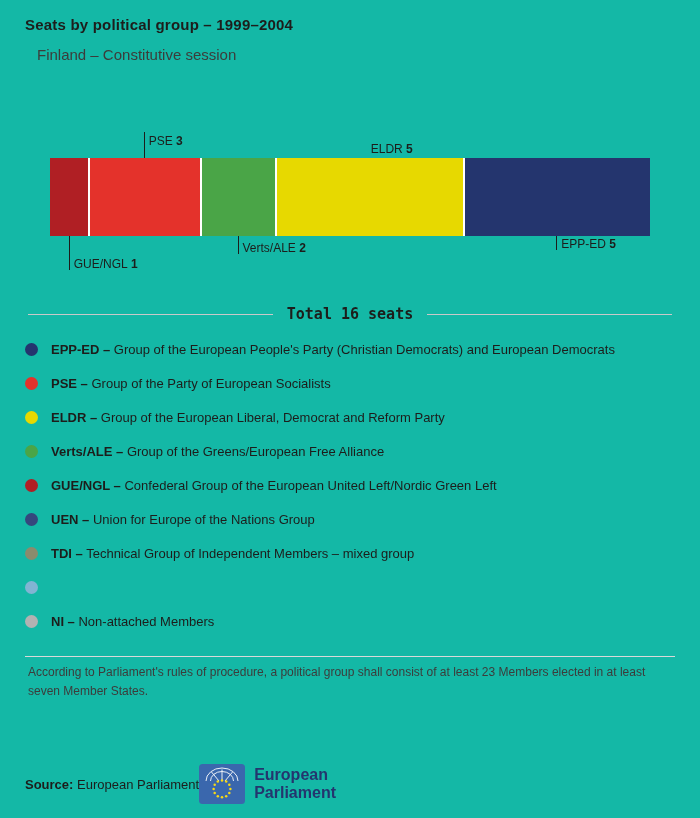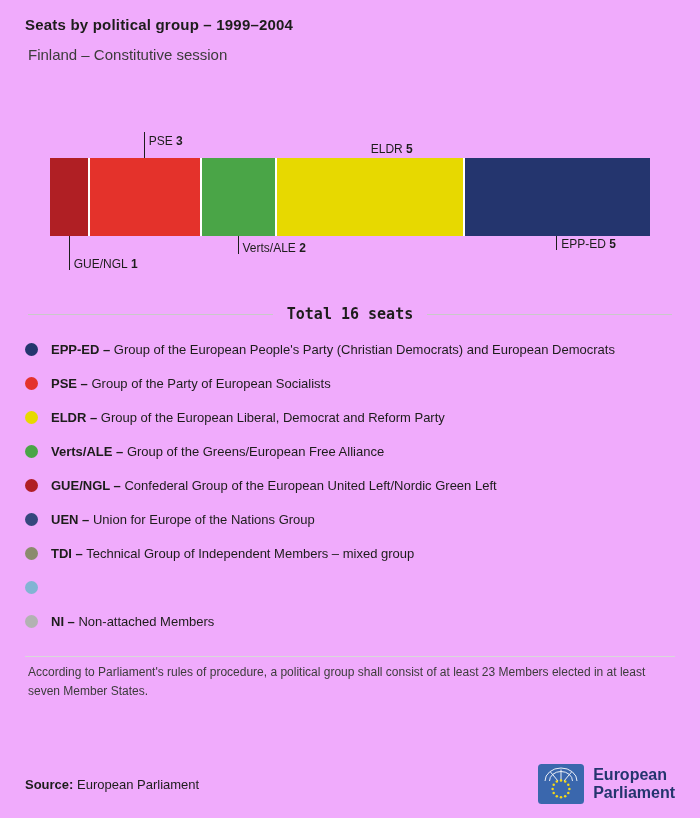--- a/index.html
+++ b/index.html
@@ -5,27 +5,27 @@
   * { box-sizing: border-box; margin: 0; padding: 0; }
   html, body { background: #fff; }
   body {
     font-family: "Liberation Sans", sans-serif;
     color: #1d1d1b;
   }
   .page {
     position: relative;
     width: 700px;
     height: 818px;
-    background: #f0abfc;
+    background: #14b8a6;
     overflow: hidden;
   }
   
   .header { padding: 16px 25px 0 25px; }
   .title { font-size: 15px; font-weight: 700; color: #1d1d1b; letter-spacing: .2px; }
-  .subtitle { margin-top: 13px; margin-left: 3px; font-size: 15px; font-weight: 400; color: #3c3c3b; }
+  .subtitle { margin-top: 13px; margin-left: 12px; font-size: 15px; font-weight: 400; color: #3c3c3b; }
 
   
   .chart-wrap { position: relative; margin: 68px 50px 0 50px; height: 150px; }
   .bar {
     position: absolute; left: 0; right: 0; top: 27px; height: 78px;
     display: flex; overflow: hidden;
   }
   .segment { height: 100%; }
   .segment + .segment { border-left: 2px solid #ffffff; }
   .callout { position: absolute; width: 0; }
@@ -60,21 +60,21 @@
   
   .divider { margin: 26px 25px 0 25px; height: 1px; background: #d9d9d9; }
   .footnote {
     margin: 6px 28px 0 28px; max-width: 646px;
     font-size: 12px; color: #3c3c3b; line-height: 1.55;
   }
 
   
   .bottom-row {
     position: absolute; left: 25px; right: 25px; bottom: 14px;
-    display: flex; justify-content: space-between; align-items: center;
+    display: flex; align-items: center;
   }
   .source-line { font-size: 13px; color: #1d1d1b; }
   .source-line b { font-weight: 700; }
   .logo { display: flex; align-items: center; gap: 9px; }
   .logo-text { font-size: 16px; font-weight: 700; color: #24356e; line-height: 1.15; }
 </style>
 </head>
 <body>
 
 <div class="page">

